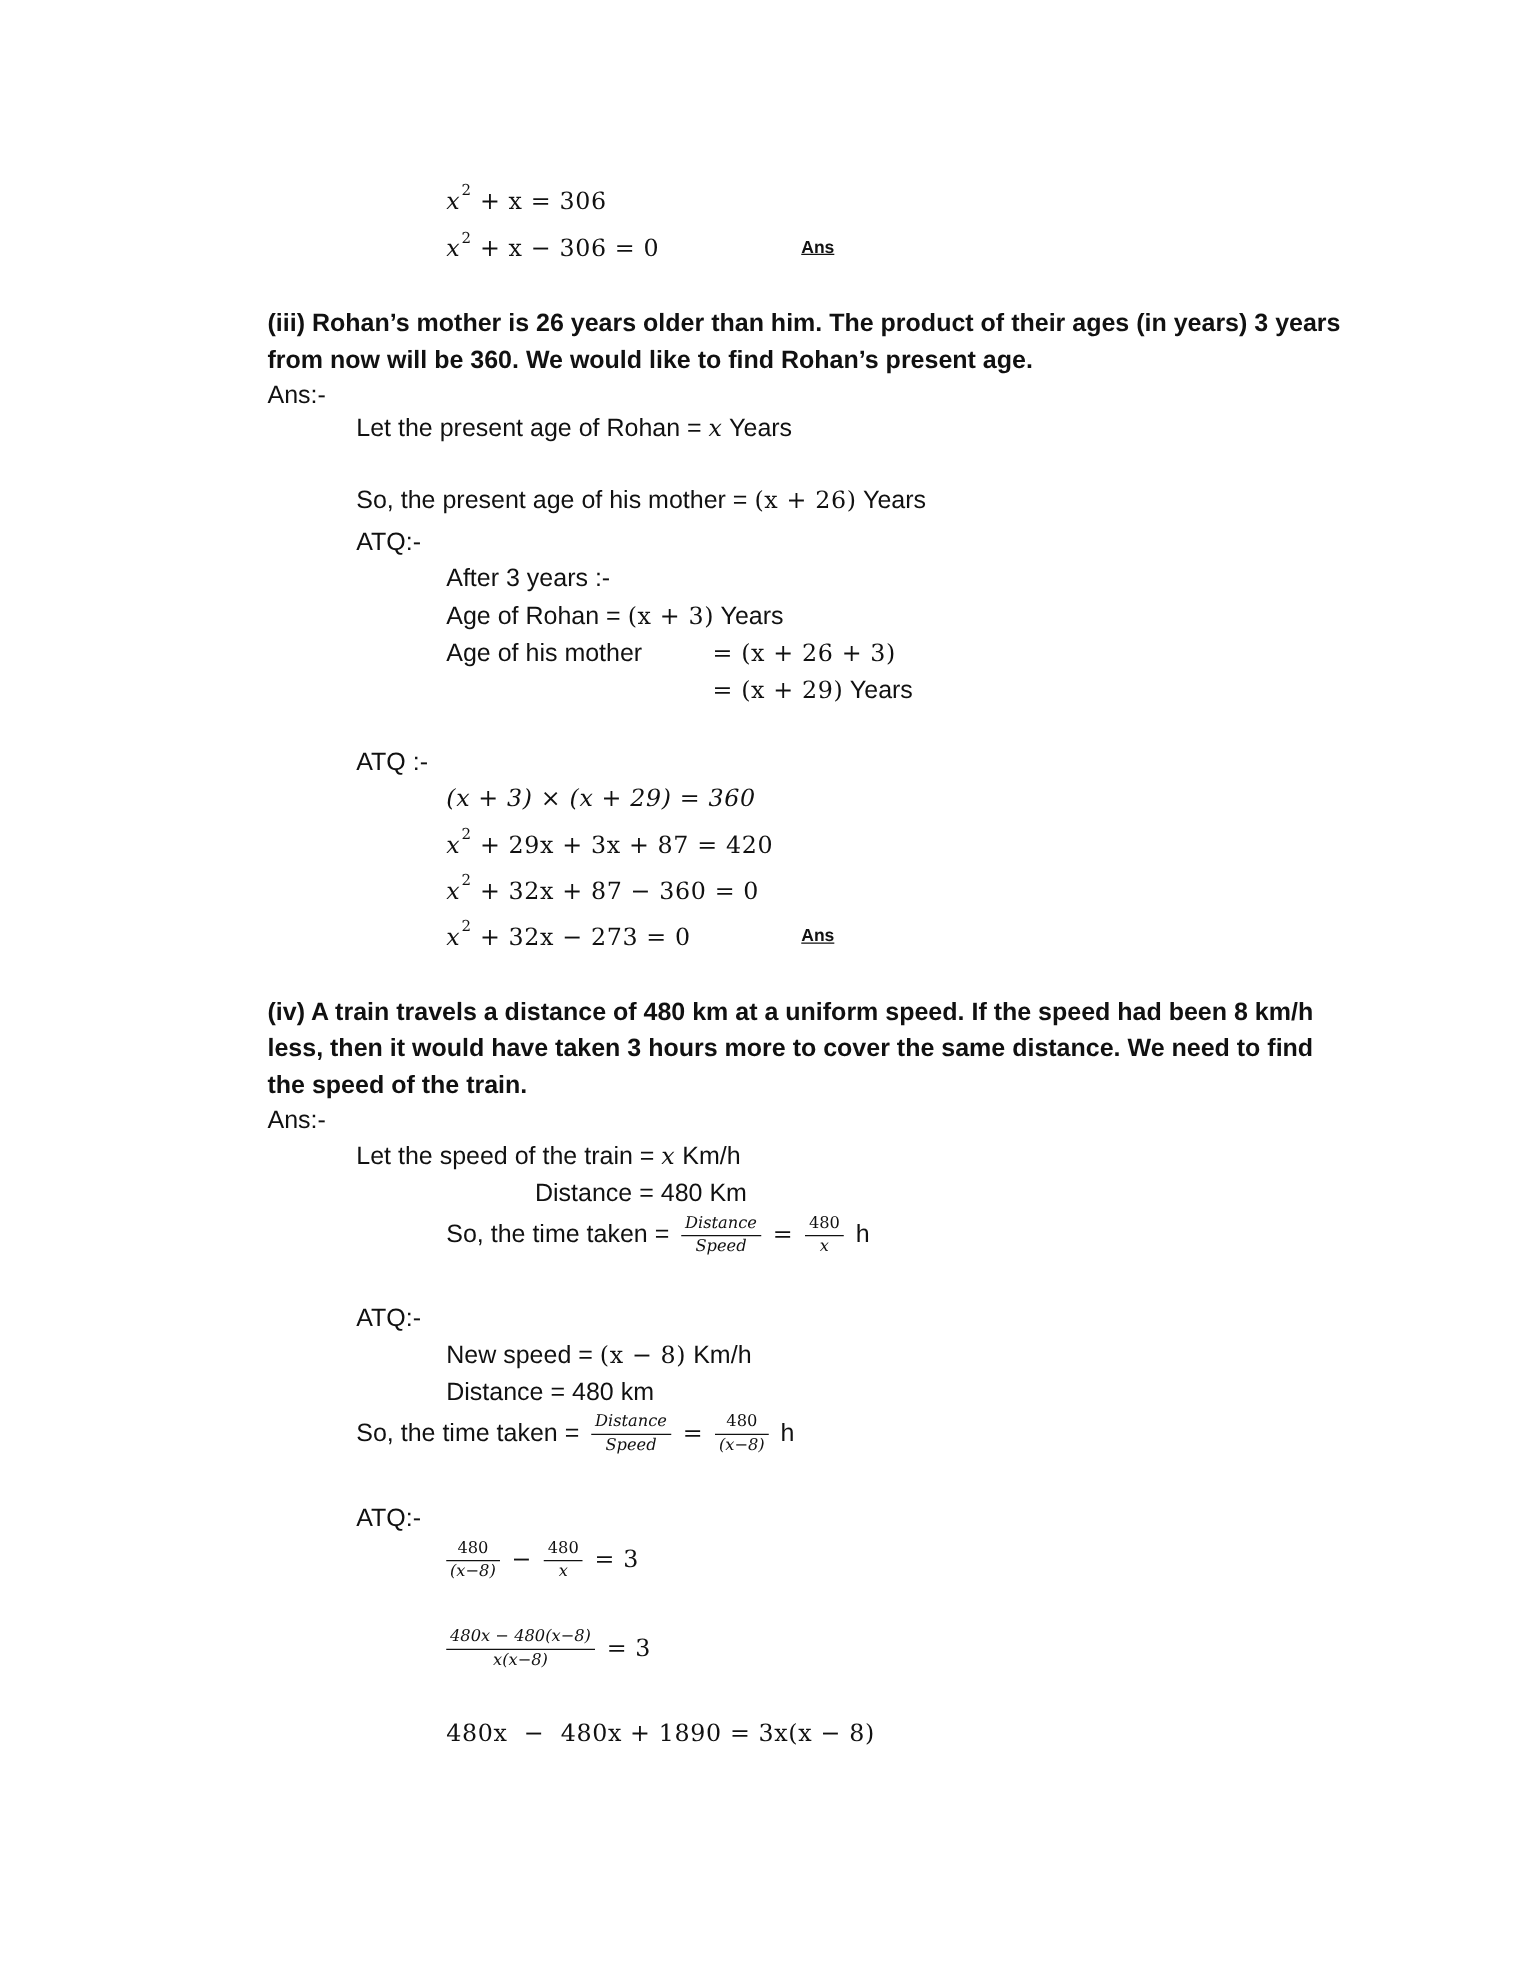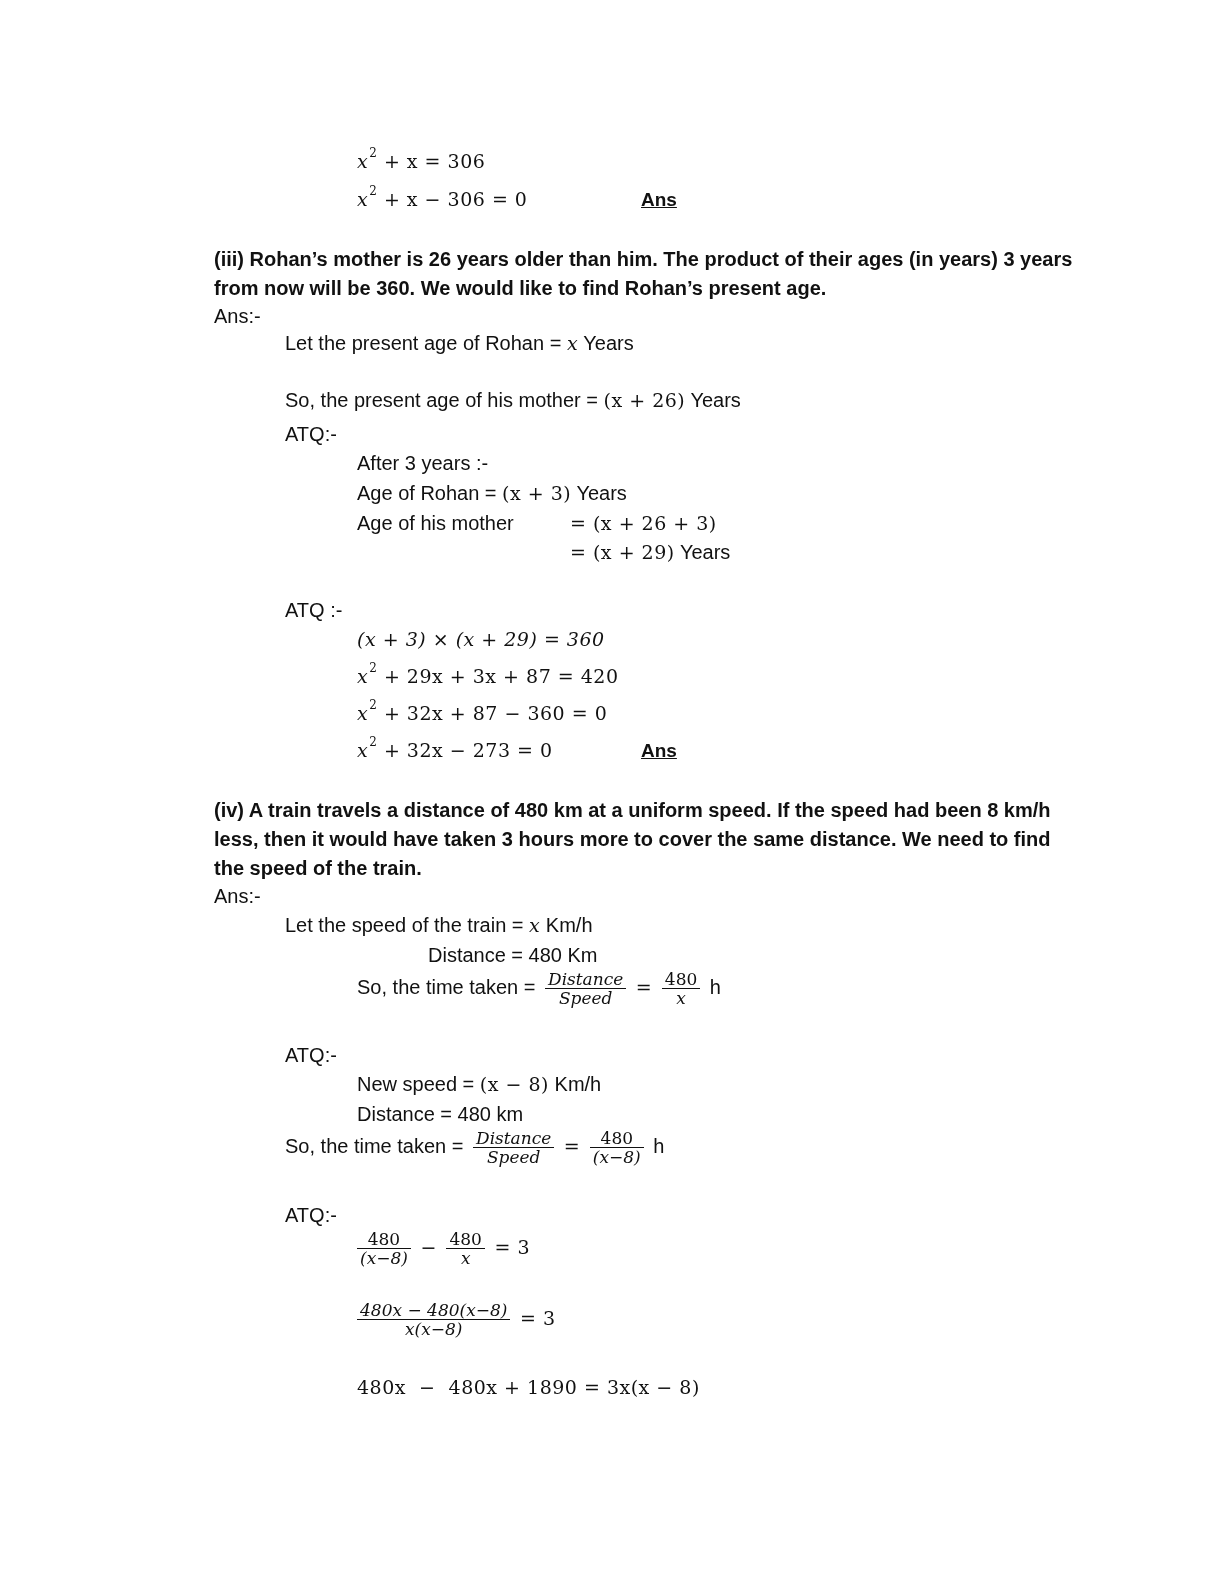--- a/index.html
+++ b/index.html
@@ -3,22 +3,22 @@
 <meta charset="utf-8">
 <style>
   html, body { margin:0; padding:0; background:#ffffff; }
   body { width:1224px; height:1584px; position:relative; overflow:hidden; color:#111; font-family:"Liberation Sans", sans-serif; }
   .abs { position:absolute; white-space:nowrap; }
   .txt { font-size:20px; }
   .bold { font-weight:bold; font-size:20px; }
   .math { font-family:"DejaVu Serif", serif; font-size:19px; letter-spacing:0.5px; }
   .math i { font-style:italic; }
   .sup { font-size:12px; position:relative; top:-11px; margin-left:1px; }
-  .ans { font-weight:bold; text-decoration:underline; font-size:19px; }
-  .frac { display:inline-block; vertical-align:middle; text-align:center; font-family:"DejaVu Serif", serif; font-size:17px; line-height:18px; margin:0 4px; }
+  .ans { font-weight:bold; text-decoration:underline; font-size:14px; }
+  .frac { display:inline-block; vertical-align:middle; text-align:center; font-family:"DejaVu Serif", serif; font-size:13px; line-height:18px; margin:0 4px; }
   .frac .num { display:block; border-bottom:1px solid #111; padding:0 3px; font-style:italic; }
   .frac .den { display:block; padding:0 3px; font-style:italic; }
   .frac .num.up, .frac .den.up { font-style:normal; }
   .problem { width:860px; white-space:normal; line-height:29px; }
 </style>
 </head>
 <body>
 
 <div class="abs math" style="left:357px;top:150px;text-align:right;">
   <i>x</i><span class="sup">2</span>

